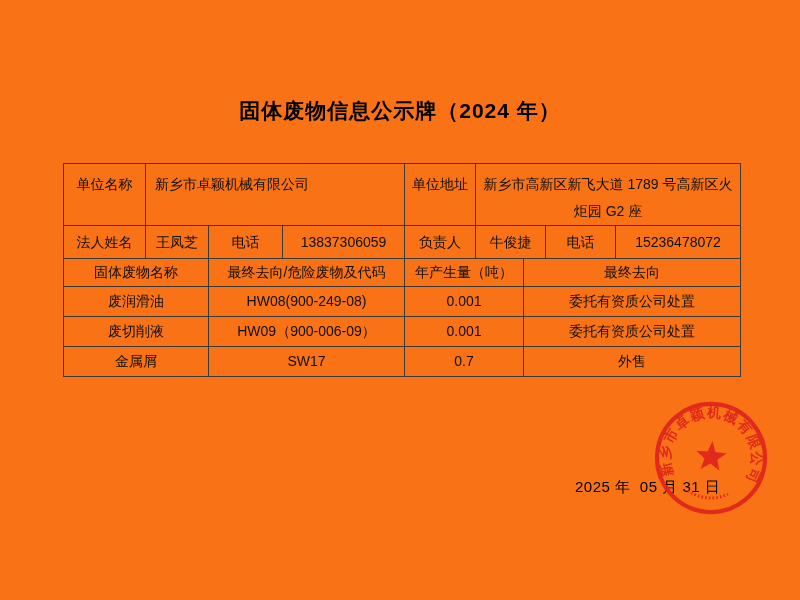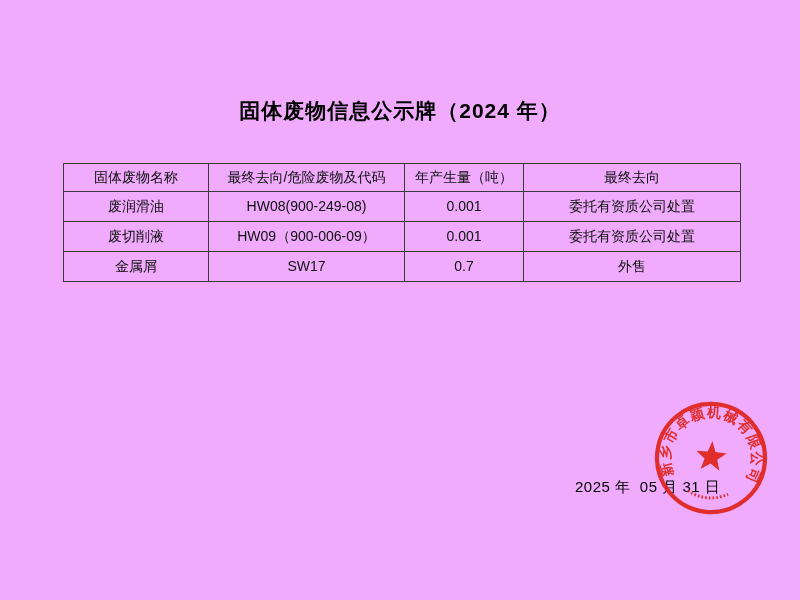--- a/index.html
+++ b/index.html
@@ -1,17 +1,17 @@
 <!DOCTYPE html>
 <html><head>
 <meta charset="utf-8">
 <style>
   html,body { margin:0; padding:0; background:#ffffff; }
   .page {
-    position:relative; width:800px; height:600px; background:#f0abfc;
+    position:relative; width:800px; height:600px; background:#f97316;
     font-family:"Liberation Sans","DejaVu Sans",sans-serif; color:#111;
     overflow:hidden;
   }
   .title {
     position:absolute; top:97px; left:0; width:800px;
     text-align:center; font-size:21px; font-weight:bold;
     letter-spacing:1px; margin:0; color:#000;
   }
   table.info {
     position:absolute; left:63px; top:163px; width:677px;
@@ -51,20 +51,36 @@
         <col style="width:63px">
         <col style="width:74px">
       <col style="width:122px">
         <col style="width:71px">
         <col style="width:48px">
       <col style="width:22px">
         <col style="width:70px">
         <col style="width:125px">
     </colgroup>
     <tbody>
+        <tr class="r1">
+      <td>单位名称</td>
+      <td class="name-val" colspan="3">新乡市卓颖机械有限公司</td>
+      <td>单位地址</td>
+      <td class="addr-val" colspan="4">新乡市高新区新飞大道 1789 号高新区火炬园 G2 座</td>
+    </tr>
+    <tr class="r2">
+      <td>法人姓名</td>
+      <td>王凤芝</td>
+      <td>电话</td>
+      <td>13837306059</td>
+      <td>负责人</td>
+      <td colspan="2">牛俊捷</td>
+      <td>电话</td>
+      <td>15236478072</td>
+    </tr>
     <tr class="r4">
       <td colspan="2">固体废物名称</td>
       <td colspan="2">最终去向/危险废物及代码</td>
       <td colspan="2">年产生量（吨）</td>
       <td colspan="3">最终去向</td>
     </tr>
     <tr class="rd">
       <td colspan="2">废润滑油</td>
       <td colspan="2">HW08(900-249-08)</td>
       <td colspan="2">0.001</td>

